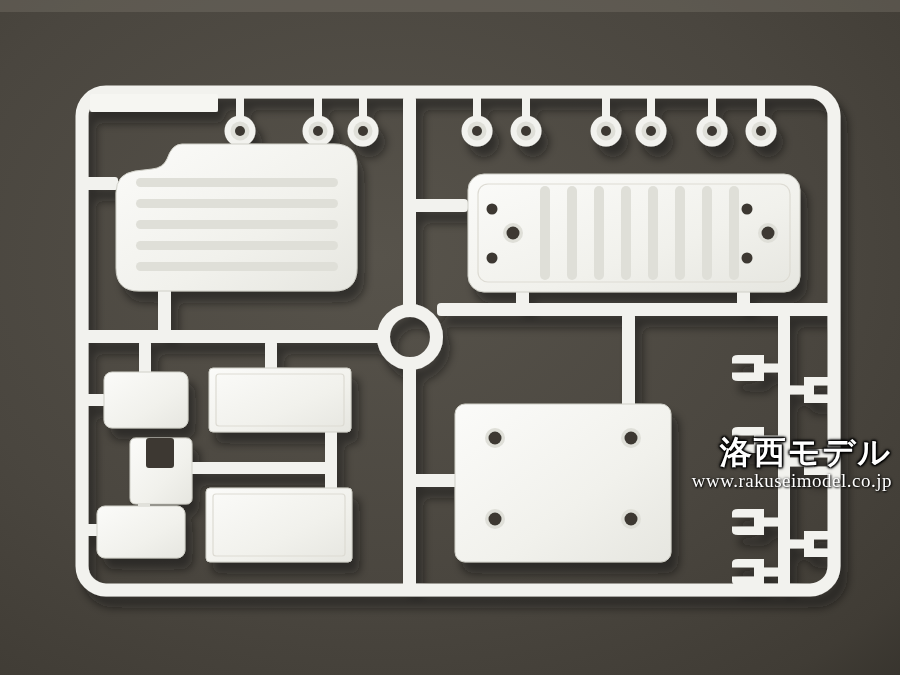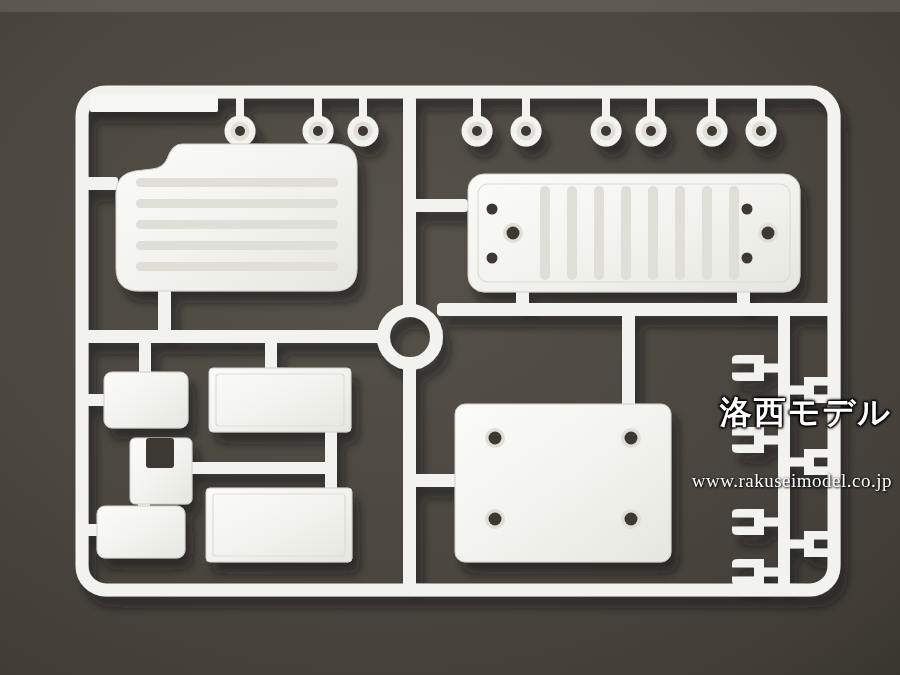--- a/index.html
+++ b/index.html
@@ -35,21 +35,20 @@
     color:var(--watermark-text);
     text-shadow:-1px -1px 2px #000,1px -1px 2px #000,-1px 1px 2px #000,1px 1px 2px #000,0 0 4px #000;
     line-height:1.1;
   }
   .wm-url{
     font-family:"Liberation Serif","DejaVu Serif",serif;
     font-size:19px;letter-spacing:.5px;
     color:var(--watermark-text);
     text-shadow:1px 1px 2px rgba(0,0,0,.9),0 0 3px rgba(0,0,0,.7);
     line-height:1.2;
-    margin-top:40px;
   }
 </style>
 </head>
 <body>
 
 <div class="photo">
   <svg width="900" height="675" viewBox="0 0 900 675">
     <defs>
       <radialGradient id="bgGrad" cx="0.42" cy="0.38" r="0.9">
         <stop offset="0" stop-color="#57534b"></stop>

